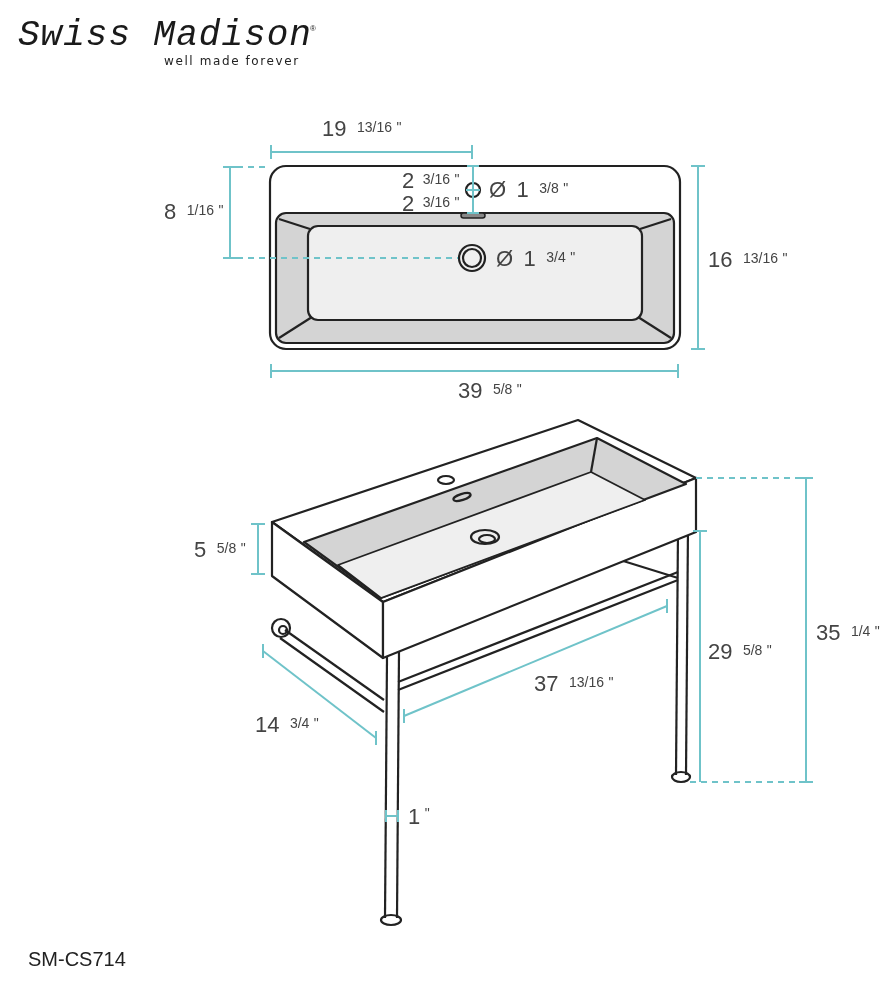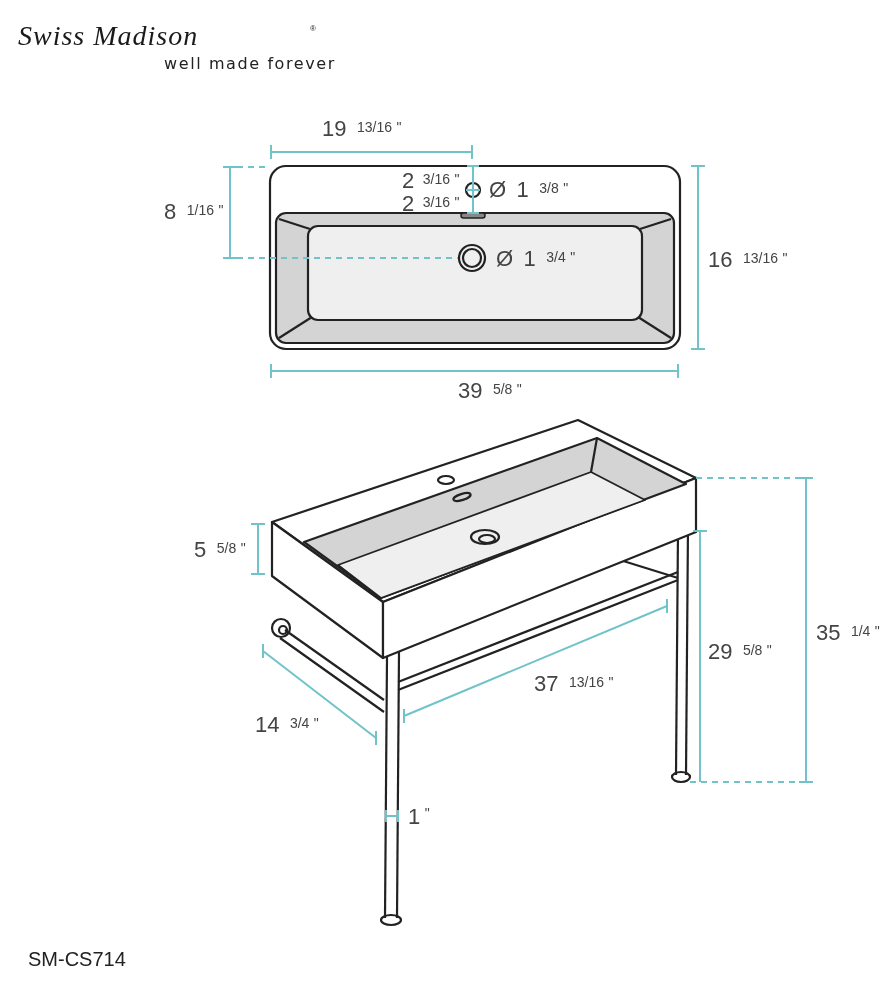--- a/index.html
+++ b/index.html
@@ -1,20 +1,20 @@
 <!DOCTYPE html>
 <html><head>
 <meta charset="utf-8">
 <style>
   html, body { margin: 0; padding: 0; background: #ffffff; }
   body { width: 894px; height: 990px; position: relative; overflow: hidden; font-family: "Liberation Sans", sans-serif; }
   #diagram { position: absolute; left: 0; top: 0; width: 894px; height: 990px; }
   .brand { position: absolute; left: 18px; top: 16px; }
-  .brand-name { font-family: Liberation Serif, serif; font-style: italic; font-size: 28px; color: #1a1a1a; letter-spacing: 1px; line-height: 40px; }
-  .brand-tag { position: absolute; left: 146px; top: 38px; font-family: "DejaVu Sans", sans-serif; font-size: 16px; letter-spacing: 1.6px; color: #222; white-space: nowrap; }
+  .brand-name { font-family: Liberation Mono, monospace; font-style: italic; font-size: 36px; color: #1a1a1a; letter-spacing: 1px; line-height: 40px; }
+  .brand-tag { position: absolute; left: 146px; top: 38px; font-family: "DejaVu Sans", sans-serif; font-size: 12px; letter-spacing: 1.6px; color: #222; white-space: nowrap; }
   .brand-reg { position: absolute; left: 292px; top: 8px; font-size: 8px; color: #222; }
   .model { position: absolute; left: 28px; top: 948px; font-size: 20px; color: #222; }
   .dim { font-family: "Liberation Sans", sans-serif; fill: #444; font-weight: 300; }
   .big { font-size: 22px; }
   .small { font-size: 14px; }
   .line-dark { stroke: #222; stroke-width: 2.2; fill: none; stroke-linejoin: round; }
   .teal { stroke: #6fc3c9; stroke-width: 2; fill: none; }
   .teal-dash { stroke: #6fc3c9; stroke-width: 2; fill: none; stroke-dasharray: 6 5; }
 </style>
 </head>

